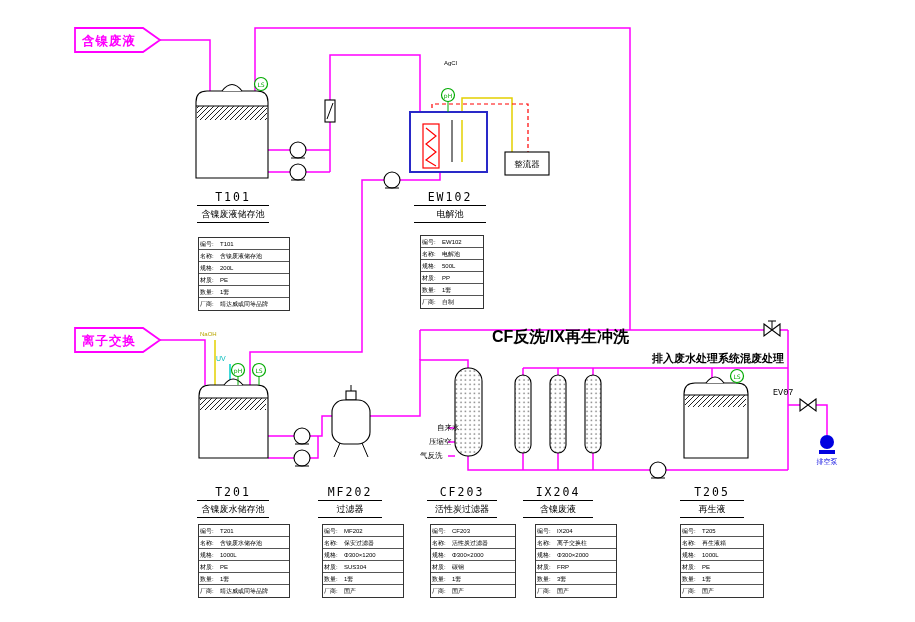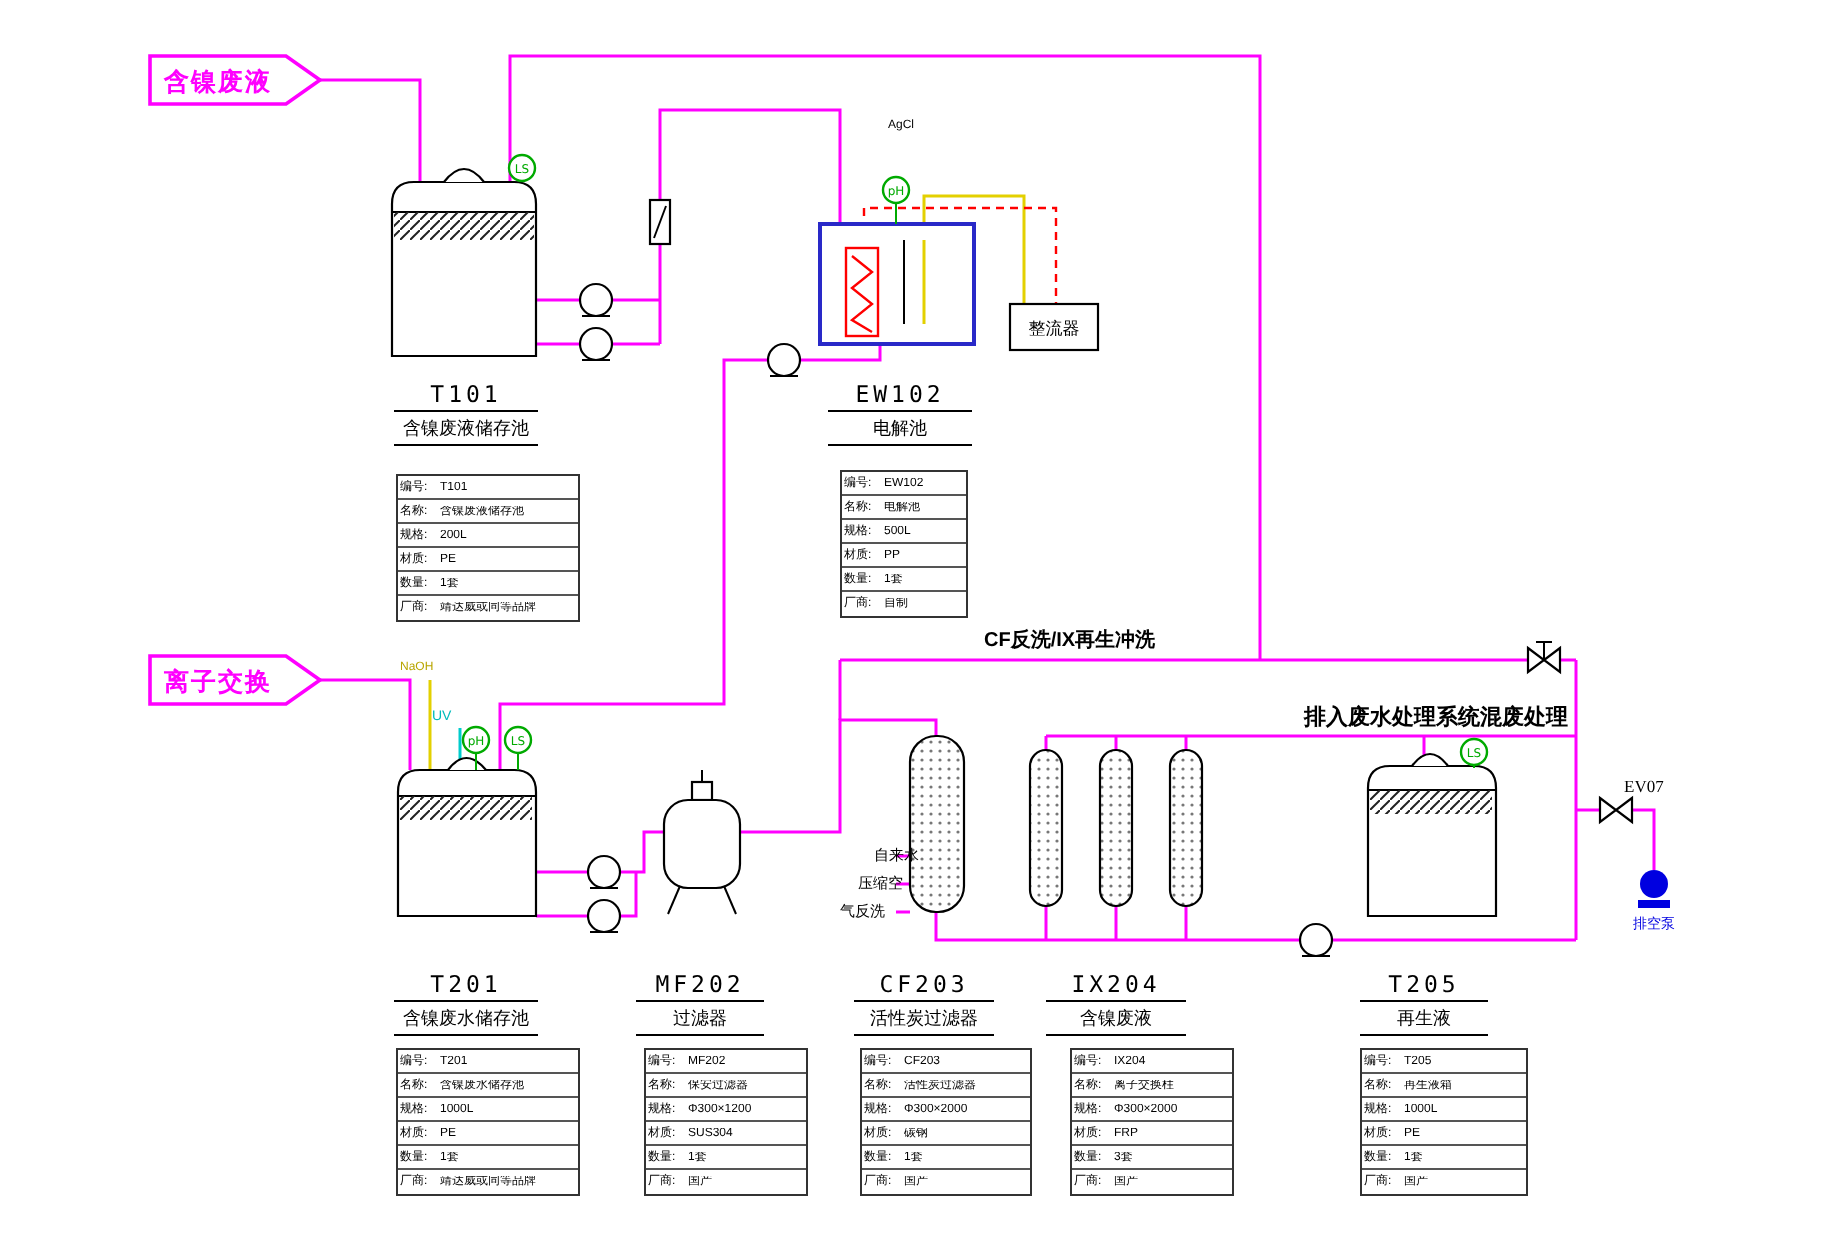--- a/index.html
+++ b/index.html
@@ -208,27 +208,27 @@
       <text class="inst-t" x="737" y="378.5">LS</text>
     </g>
 
     <polygon points="75,28 143,28 160,40 143,52 75,52" fill="#fff" stroke="#ff00ff" stroke-width="1.8"></polygon>
     <polygon points="75,328 143,328 160,340 143,352 75,352" fill="#fff" stroke="#ff00ff" stroke-width="1.8"></polygon>
   </svg>
 
   <div class="banner-text" style="left:78px;top:33px;width:62px">含镍废液</div>
   <div class="banner-text" style="left:78px;top:333px;width:62px">离子交换</div>
 
-  <div class="note" style="left:492px;top:313px;font-size:10px;font-weight:bold">CF反洗/IX再生冲洗</div>
+  <div class="note" style="left:492px;top:327px;font-size:16px;font-weight:bold">CF反洗/IX再生冲洗</div>
   <div class="note" style="left:652px;top:351px;font-size:11px;font-weight:bold">排入废水处理系统混废处理</div>
   <div class="note" style="left:437px;top:423px;font-size:7.5px">自来水</div>
   <div class="note" style="left:429px;top:437px;font-size:7.5px">压缩空</div>
   <div class="note" style="left:420px;top:451px;font-size:7.5px">气反洗</div>
   <div class="note" style="left:507px;top:159px;width:40px;text-align:center;font-size:8.5px">整流器</div>
-  <div class="note" style="left:812px;top:388px;font-size:8.5px;font-family:Liberation Serif, serif">EV07</div>
+  <div class="note" style="left:773px;top:388px;font-size:8.5px;font-family:Liberation Mono, monospace">EV07</div>
   <div class="note" style="left:809px;top:457px;width:36px;text-align:center;font-size:7px;color:#0000e0">排空泵</div>
   <div class="note" style="left:216px;top:355px;font-size:7px;color:#00bbbb">UV</div>
   <div class="note" style="left:200px;top:331px;font-size:6px;color:#b8a500">NaOH</div>
   <div class="note" style="left:444px;top:60px;font-size:6px">AgCl</div>
 
   <div class="equip-label" style="left:197px;top:190px;width:72px">
     <div class="equip-tag">T101</div>
     <div class="equip-name">含镍废液储存池</div>
   </div>
   <div class="equip-label" style="left:414px;top:190px;width:72px">

